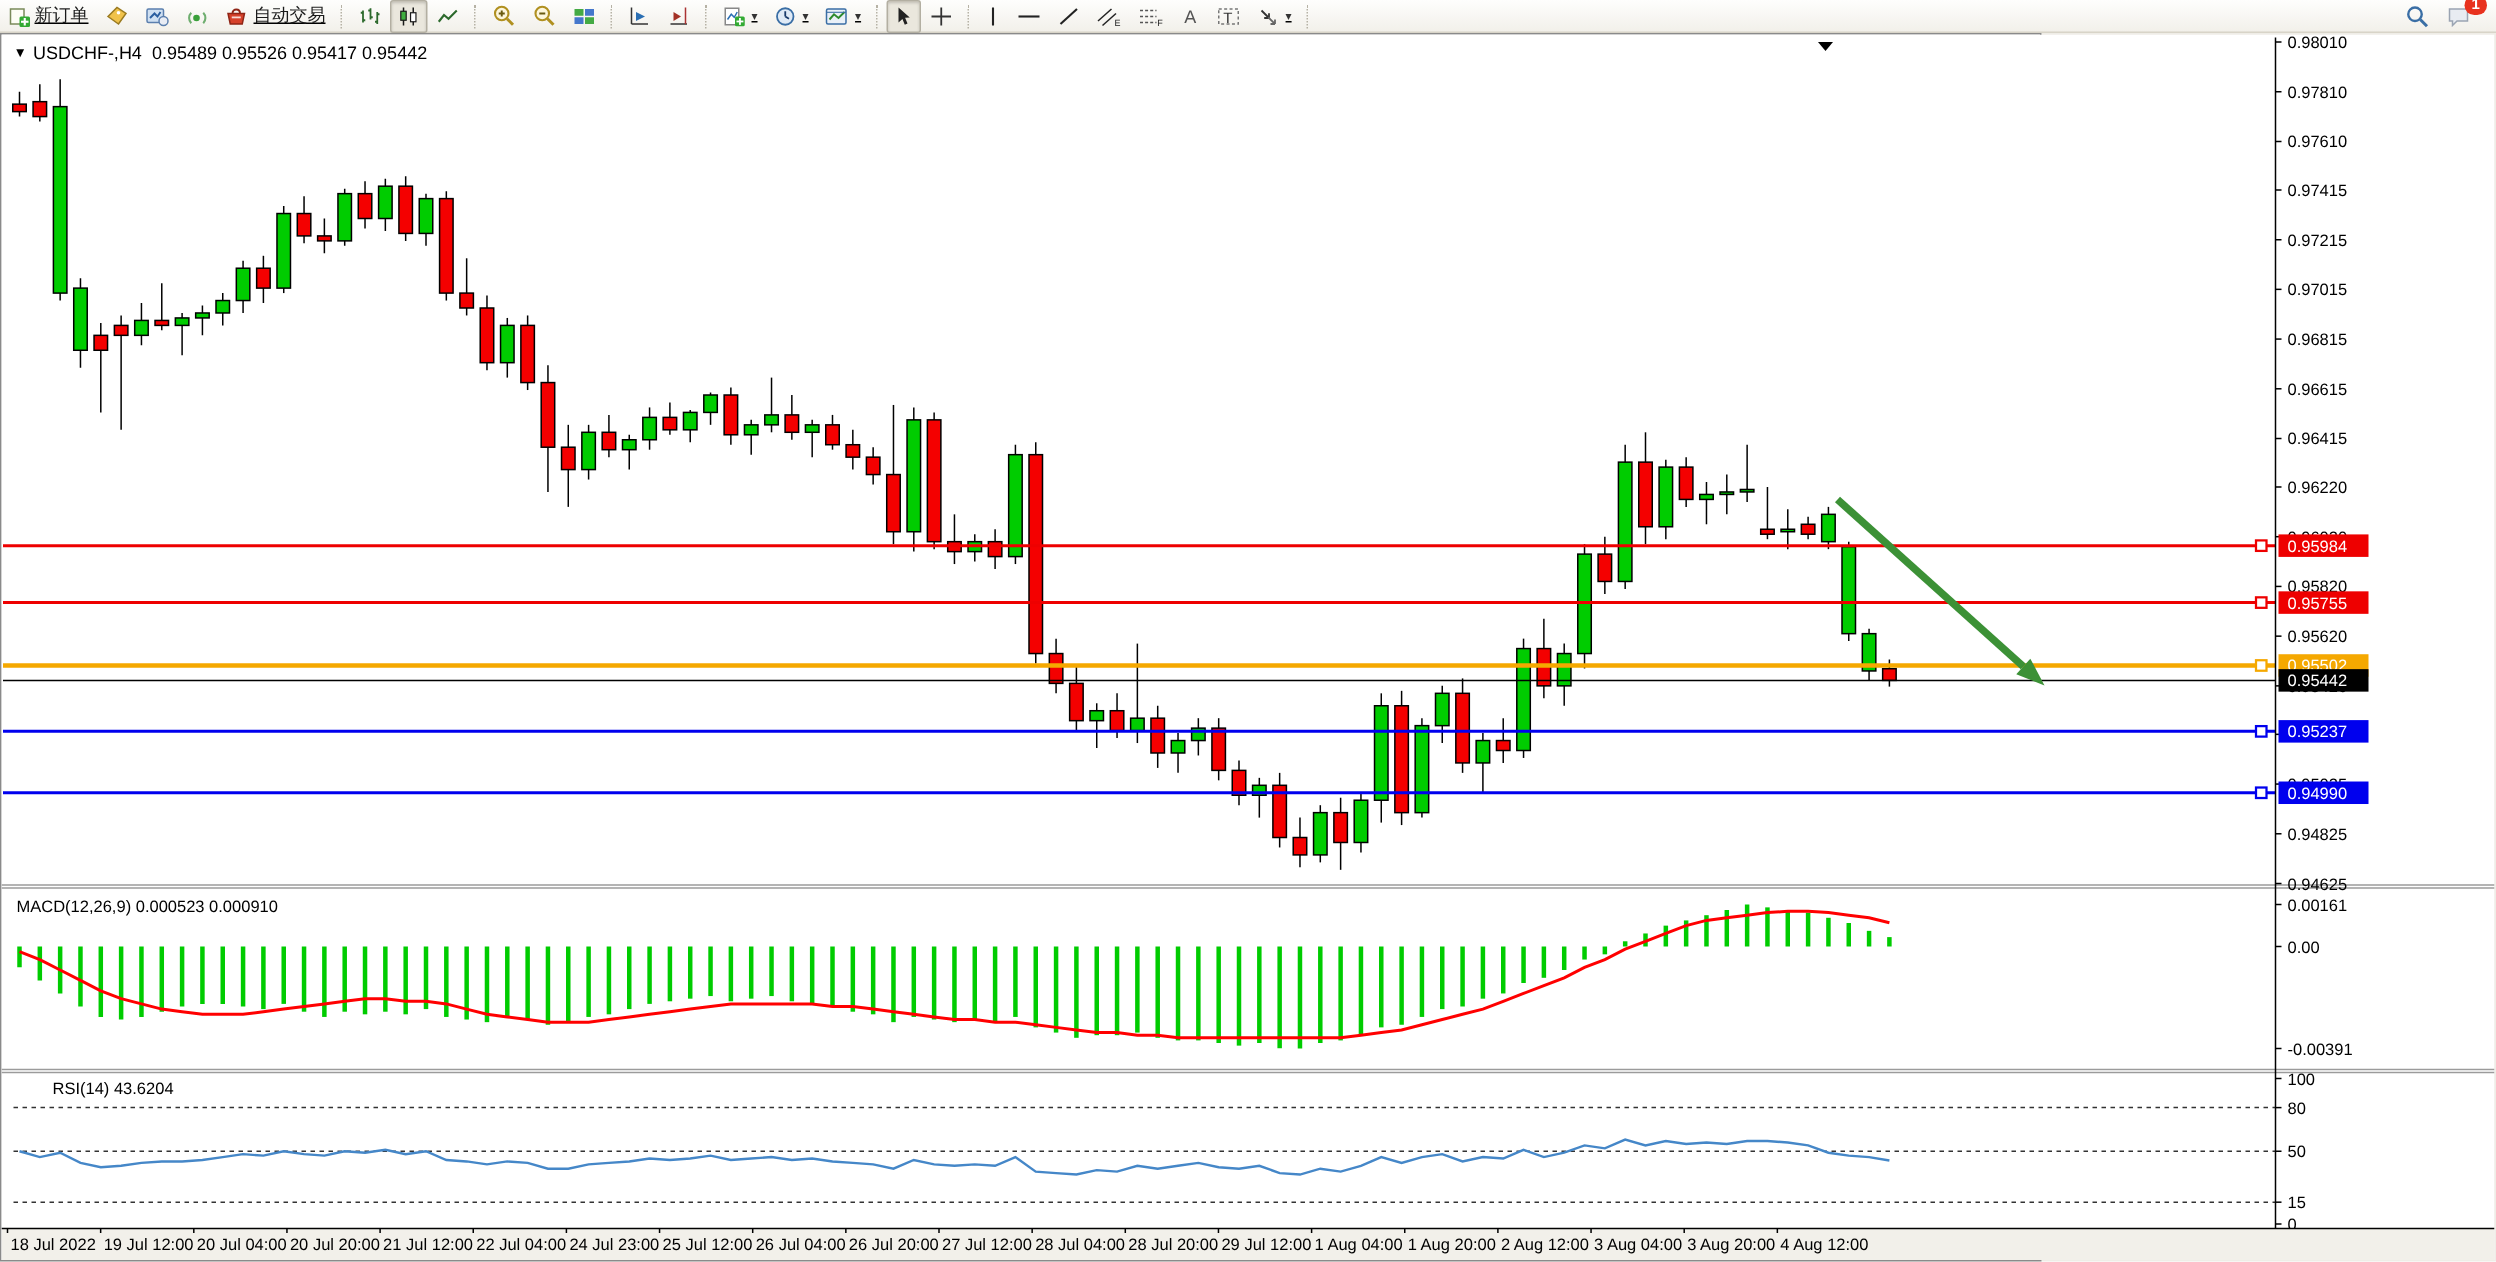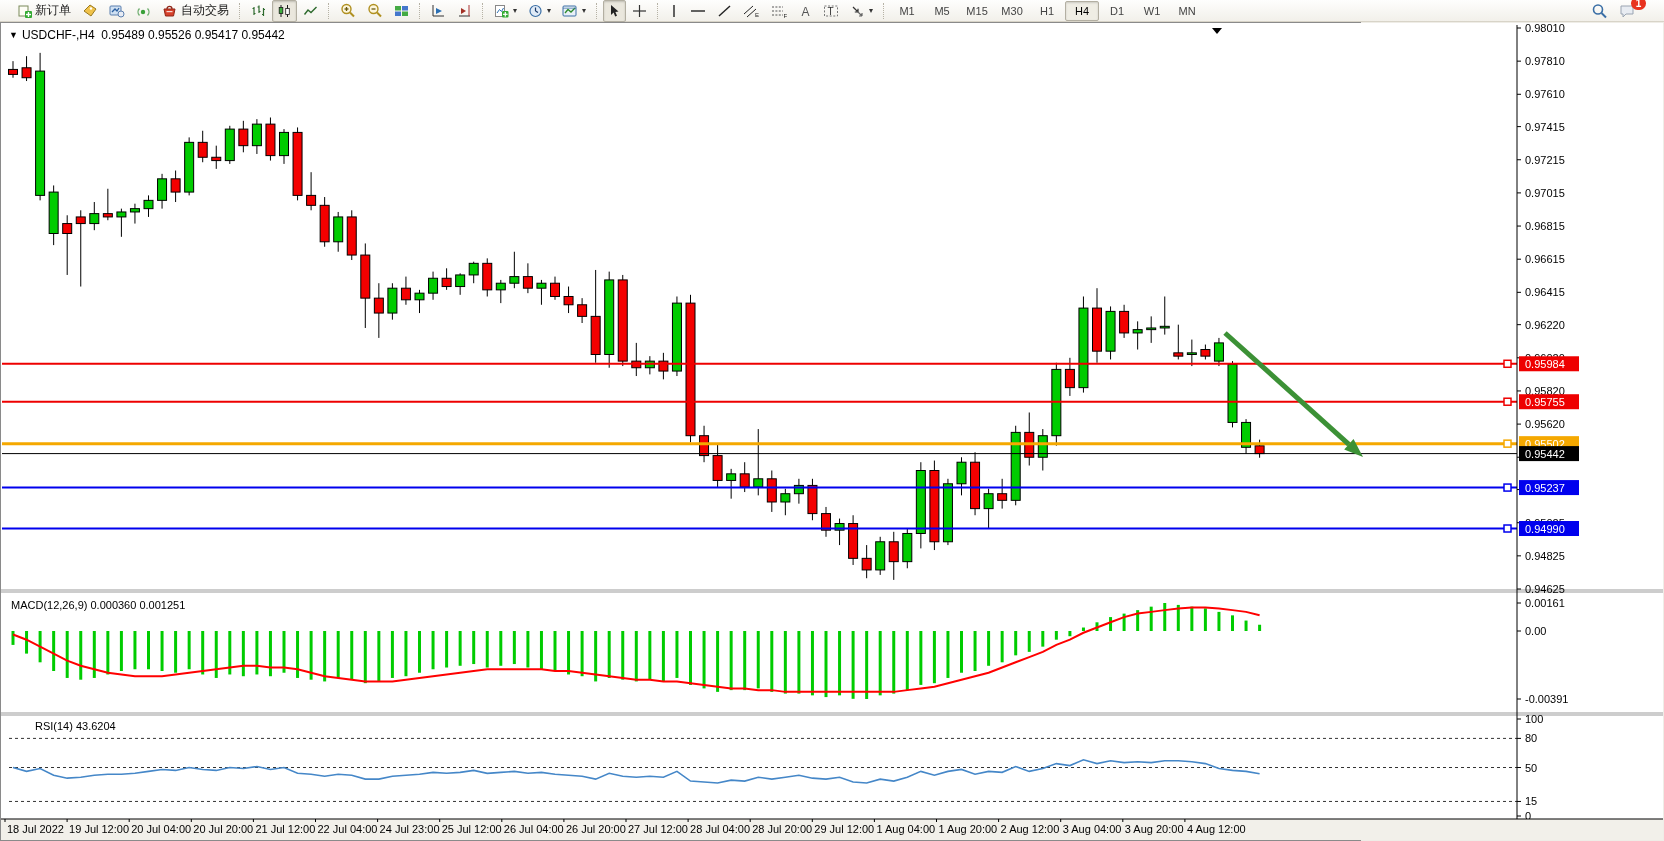--- a/index.html
+++ b/index.html
@@ -1,18 +1,18 @@
 <!DOCTYPE html>
 <html><head>
 <meta charset="utf-8">
 <style>
   html,body{margin:0;padding:0;}
   body{width:1664px;height:841px;background:#efede7;font-family:"Liberation Sans",sans-serif;overflow:hidden;position:relative;}
   
-  .toolbar{position:absolute;top:0;left:0;width:1664px;height:22px;background:linear-gradient(#fefefd,#f2f0ea);border-bottom:1px solid #d8d4c8;display:flex;align-items:center;padding:0 13px;box-sizing:border-box;gap:1px;}
+  .toolbar{position:absolute;top:0;left:0;width:1664px;height:22px;background:linear-gradient(#fefefd,#f2f0ea);border-bottom:1px solid #d8d4c8;display:flex;align-items:center;padding:0 1px;box-sizing:border-box;gap:1px;text-decoration:underline;}
   .tbtn{height:20px;display:flex;align-items:center;gap:3px;padding:0 4px;border:1px solid transparent;border-radius:2px;font-size:12px;color:#1a1a1a;cursor:default;white-space:nowrap;}
   .tbtn.pressed{border-color:#b3afa2;background:#eae7dd;box-shadow:inset 0 1px 2px rgba(0,0,0,.18);}
   .tbtn svg{display:block;}
   .caret{font-size:8px;color:#333;margin-left:1px;}
   .sep{width:1px;height:16px;border-left:1px dotted #b6b2a5;margin:0 4px;}
   .spacer{flex:1;}
   .tf{height:18px;min-width:24px;justify-content:center;font-size:11px;color:#444;}
   .tf.active{border-color:#b3afa2;background:#efede4;box-shadow:inset 0 1px 2px rgba(0,0,0,.15);color:#000;}
   .badge{position:absolute;top:-4px;right:-6px;background:#e8321e;color:#fff;border-radius:8px;min-width:13px;height:13px;font-size:10px;line-height:13px;text-align:center;padding:0 1px;font-weight:bold;}
   .bubble-wrap{position:relative;margin-right:10px;}
@@ -205,49 +205,38 @@
       </svg>
   </div>
   <div class="tbtn">
     <svg width="15" height="14" viewBox="0 0 15 14">
         <path d="M3 3 L8 8 M8 8 L8 4.8 M8 8 L4.8 8" stroke="#333" fill="none" stroke-width="1.2"></path>
         <path d="M12 12 L12 9 M12 12 L9 12 M12 12 L7.5 7.5" stroke="#666" fill="none" stroke-width="1.2"></path>
       </svg>
     <span class="caret">▾</span>
   </div>
   <div class="sep"></div>
-  <div id="tf-group" style="display:flex;gap:1px;">
-      <div class="tbtn tf">M1</div>
-      <div class="tbtn tf">M5</div>
-      <div class="tbtn tf">M15</div>
-      <div class="tbtn tf">M30</div>
-      <div class="tbtn tf">H1</div>
-      <div class="tbtn tf active">H4</div>
-      <div class="tbtn tf">D1</div>
-      <div class="tbtn tf">W1</div>
-      <div class="tbtn tf">MN</div>
-    </div>
   <div class="spacer"></div>
   <div class="tbtn">
     <svg width="17" height="16" viewBox="0 0 17 16">
         <circle cx="7" cy="6.5" r="4.5" fill="none" stroke="#3a6ea5" stroke-width="1.6"></circle>
         <line x1="10.5" y1="10" x2="15" y2="14.5" stroke="#3a6ea5" stroke-width="2"></line>
       </svg>
   </div>
   <div class="tbtn bubble-wrap">
     <svg width="17" height="16" viewBox="0 0 17 16">
         <path d="M2 3 h12 v8 h-7 l-3 3 v-3 h-2 z" fill="#e8ecf2" stroke="#9aa4b2"></path>
       </svg>
     <span class="badge">1</span>
   </div>
 </div>
 
 <div class="chart-window">
   <div id="chart-title" class="overlay-label"><span class="tri">▼</span><span>USDCHF-,H4</span><span>&nbsp;&nbsp;</span><span>0.95489 0.95526 0.95417 0.95442</span></div>
-  <div id="macd-label" class="overlay-label">MACD(12,26,9) 0.000360 0.001251</div>
+  <div id="macd-label" class="overlay-label">MACD(12,26,9) 0.000523 0.000910</div>
   <div id="rsi-label" class="overlay-label">RSI(14) 43.6204</div>
   <svg id="chart-svg" width="1662" height="817" viewBox="1 22 1662 817">
       <rect x="1" y="22" width="1662" height="817" fill="#ffffff"></rect>
       <g>
         <g>
           <line x1="13" y1="60.14623338257025" x2="13" y2="76.7193500738554" stroke="#000000" stroke-width="1"></line>
           <rect x="8.5" y="68.4327917282119" width="9" height="4.971935007386833" fill="#f40000" stroke="#000000" stroke-width="1"></rect>
         </g>
         <g>
           <line x1="26.55" y1="55.174298375183426" x2="26.55" y2="80.03397341211203" stroke="#000000" stroke-width="1"></line>

